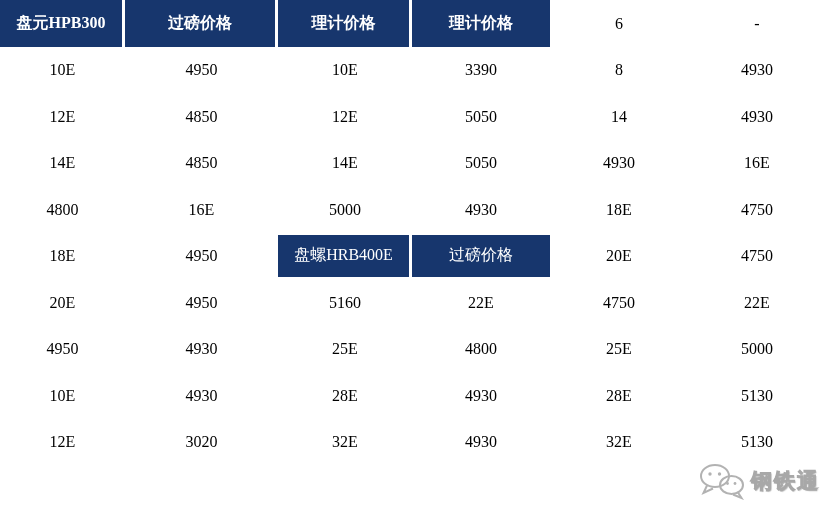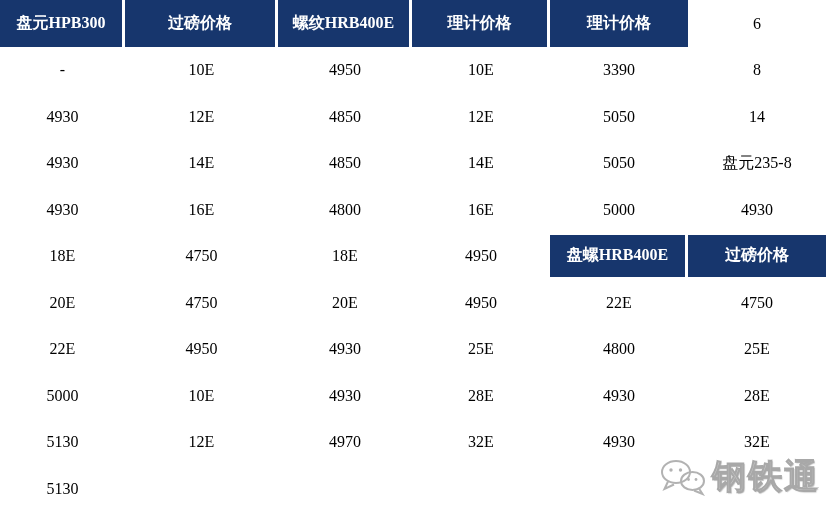--- a/index.html
+++ b/index.html
@@ -30,109 +30,108 @@
   .cell.header {
     background: var(--header-bg, #17366d);
     color: #ffffff;
     font-weight: bold;
     font-size: 16px;
   }
   .cell.header.divider { border-right: 3px solid #ffffff; }
   .cell.subheader {
     background: var(--header-bg, #17366d);
     color: #ffffff;
-    font-weight: bold;
+    font-weight: normal;
     font-size: 16px;
     border-top: 2px solid #ffffff;
     border-bottom: 3px solid #ffffff;
   }
   .cell.subheader.divider { border-right: 3px solid #ffffff; }
   .watermark {
     position: absolute;
     right: 6px;
     bottom: 12px;
     display: flex;
     align-items: center;
     gap: 5px;
     pointer-events: none;
     opacity: 0.85;
   }
   .watermark-text {
-    font-size: 34px;
+    font-size: 21px;
     font-weight: bold;
     letter-spacing: 2px;
     color: #c9c9c9;
     -webkit-text-stroke: 1px #9a9a9a;
     text-shadow: 1px 1px 1px #b5b5b5;
     font-family: "Liberation Serif", "DejaVu Serif", serif;
     text-align: center;
   }
 </style>
 </head>
 <body>
 
 <div class="page">
   <div class="price-table" id="price-table">
       <div class="cell header divider">盘元HPB300</div>
       <div class="cell header divider">过磅价格</div>
-      <div class="cell header divider">螺纹HRB400E</div>
       <div class="cell header divider">理计价格</div>
       <div class="cell header">理计价格</div>
       <div class="cell">6</div>
       <div class="cell">-</div>
       <div class="cell">10E</div>
       <div class="cell">4950</div>
       <div class="cell">10E</div>
       <div class="cell">3390</div>
       <div class="cell">8</div>
       <div class="cell">4930</div>
       <div class="cell">12E</div>
       <div class="cell">4850</div>
       <div class="cell">12E</div>
       <div class="cell">5050</div>
       <div class="cell">14</div>
       <div class="cell">4930</div>
       <div class="cell">14E</div>
       <div class="cell">4850</div>
       <div class="cell">14E</div>
       <div class="cell">5050</div>
-      <div class="cell">盘元235-8</div>
       <div class="cell">4930</div>
       <div class="cell">16E</div>
       <div class="cell">4800</div>
       <div class="cell">16E</div>
       <div class="cell">5000</div>
       <div class="cell">4930</div>
       <div class="cell">18E</div>
       <div class="cell">4750</div>
       <div class="cell">18E</div>
       <div class="cell">4950</div>
       <div class="cell subheader divider">盘螺HRB400E</div>
       <div class="cell subheader">过磅价格</div>
       <div class="cell">20E</div>
       <div class="cell">4750</div>
       <div class="cell">20E</div>
       <div class="cell">4950</div>
+      <div class="cell">5160</div>
       <div class="cell">22E</div>
       <div class="cell">4750</div>
       <div class="cell">22E</div>
       <div class="cell">4950</div>
       <div class="cell">4930</div>
       <div class="cell">25E</div>
       <div class="cell">4800</div>
       <div class="cell">25E</div>
       <div class="cell">5000</div>
       <div class="cell">10E</div>
       <div class="cell">4930</div>
       <div class="cell">28E</div>
       <div class="cell">4930</div>
       <div class="cell">28E</div>
       <div class="cell">5130</div>
       <div class="cell">12E</div>
-      <div class="cell">4970</div>
+      <div class="cell">3020</div>
       <div class="cell">32E</div>
       <div class="cell">4930</div>
       <div class="cell">32E</div>
       <div class="cell">5130</div>
     </div>
 
   <div class="watermark">
     <svg width="48" height="38" viewBox="0 0 48 38" aria-hidden="true">
       <g fill="none" stroke="#a5a5a5" stroke-width="2">
         <ellipse cx="17" cy="14" rx="14" ry="11"></ellipse>

